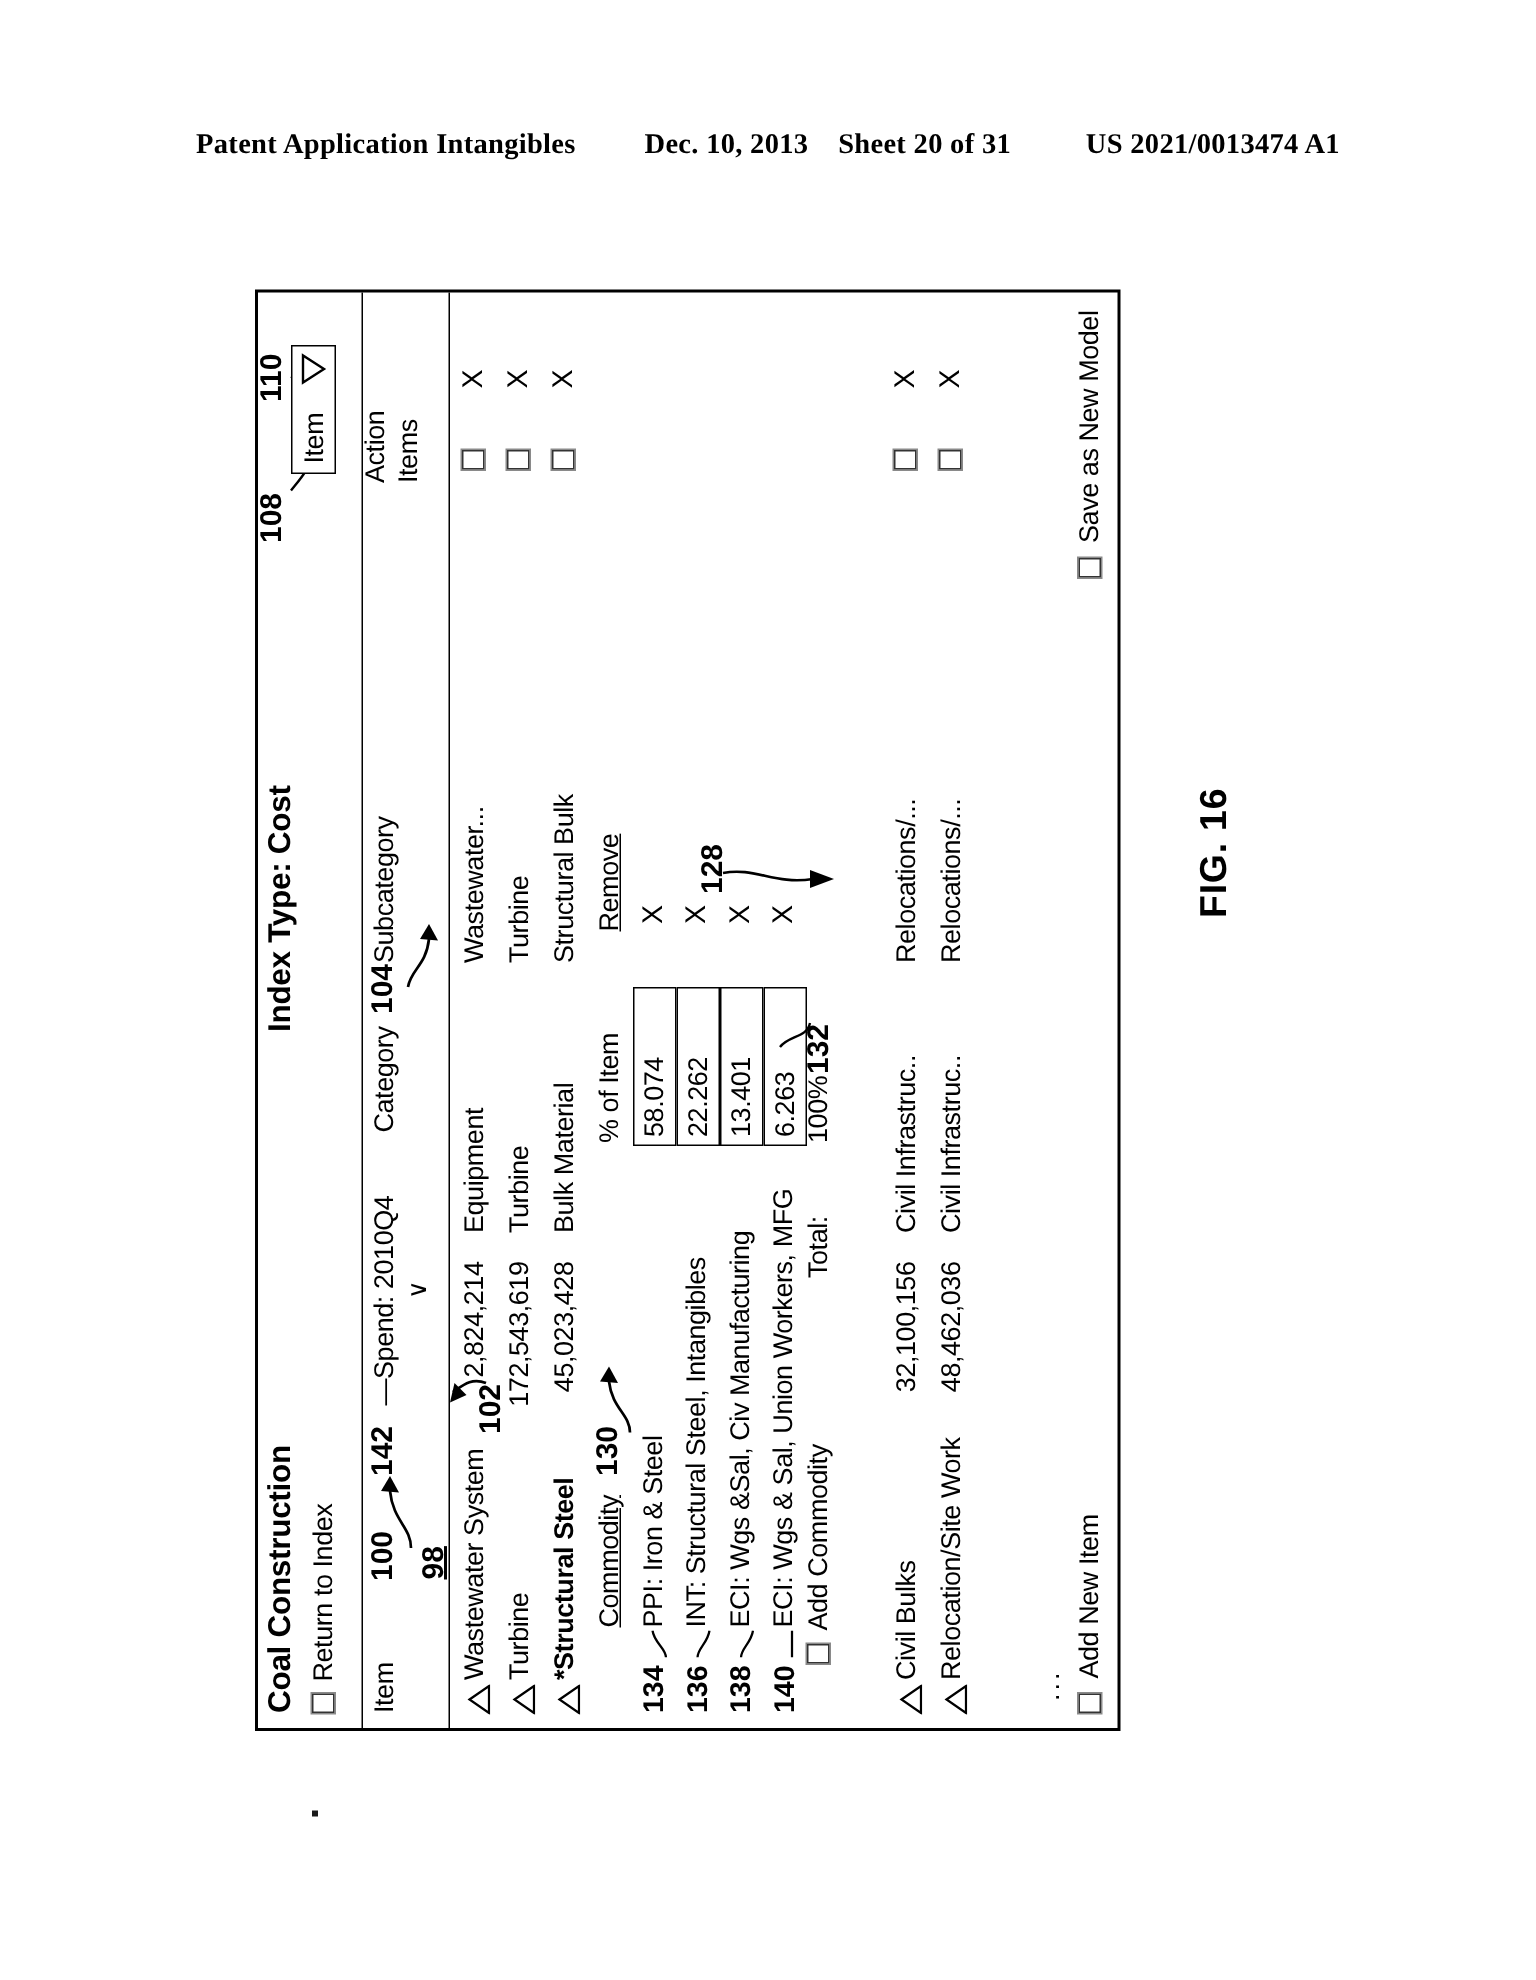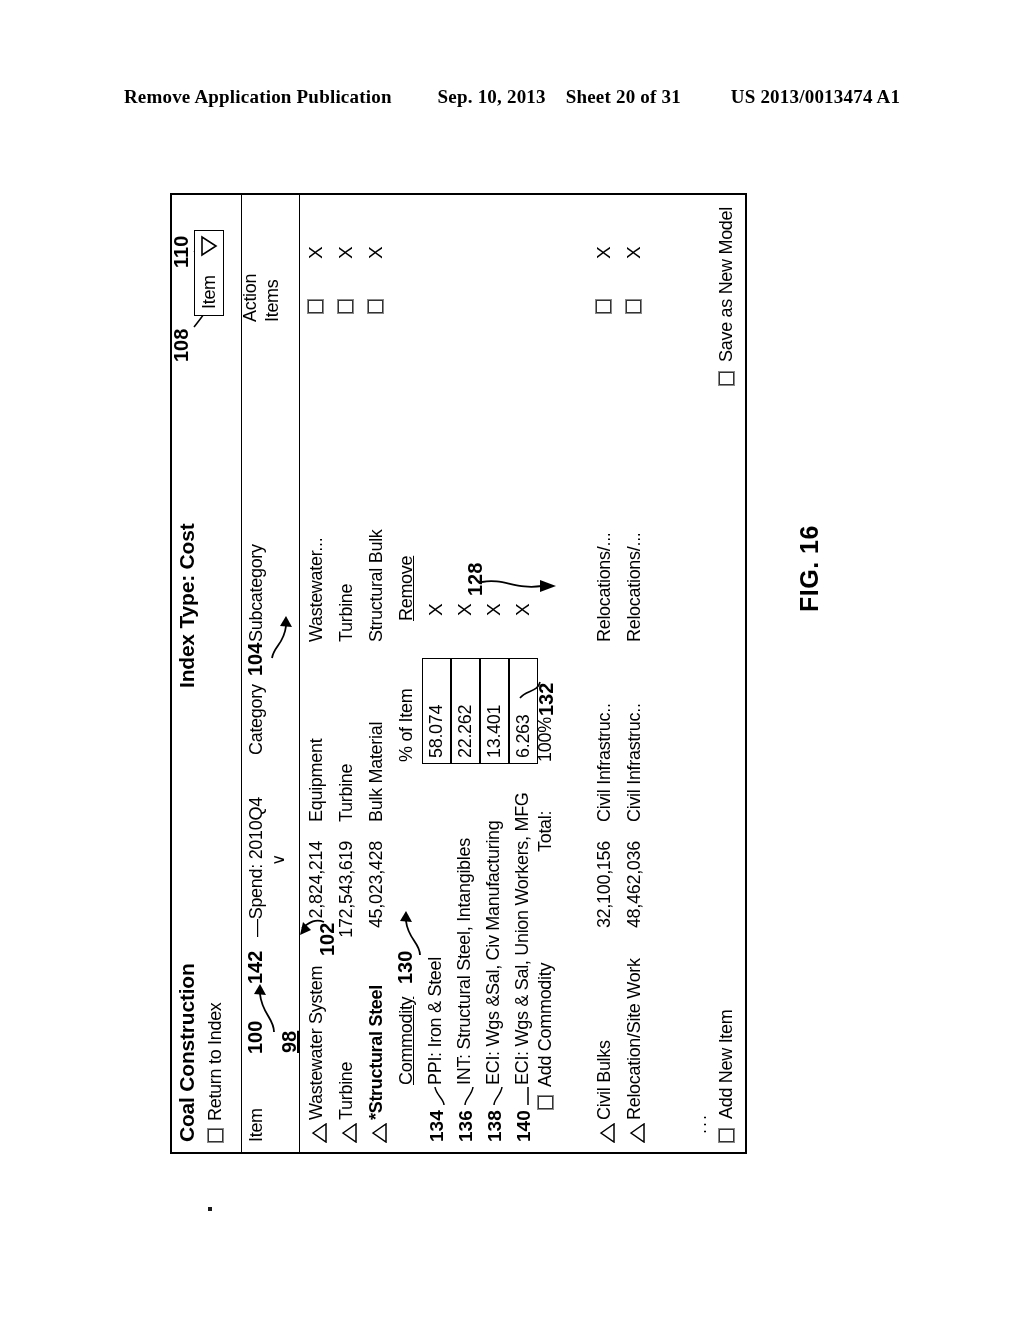--- a/index.html
+++ b/index.html
@@ -287,27 +287,27 @@
     font-family:"Liberation Sans", sans-serif;
     font-weight:bold;
     font-size:25px;
     letter-spacing:.5px;
   }
 </style>
 </head>
 <body>
 
 <div class="pub-header">
-  <span>Remove Application Publication</span>
+  <span>Patent Application Intangibles</span>
   <span class="ph-gap1">&nbsp;</span>
-  <span>Sep. 10, 2013</span>
+  <span>Dec. 10, 2013</span>
   <span class="ph-gap2">&nbsp;</span>
   <span>Sheet 20 of 31</span>
   <span class="ph-gap3">&nbsp;</span>
-  <span>US 2013/0013474 A1</span>
+  <span>US 2021/0013474 A1</span>
 </div>
 
 <div class="page-dot"></div>
 
 <div class="fig-label" style="left:795px;top:612px;transform:rotate(-90deg);transform-origin:0 0;width:130px;">FIG. 16</div>
 
 <div id="fig-rot">
 
   <div class="app-window">
 

